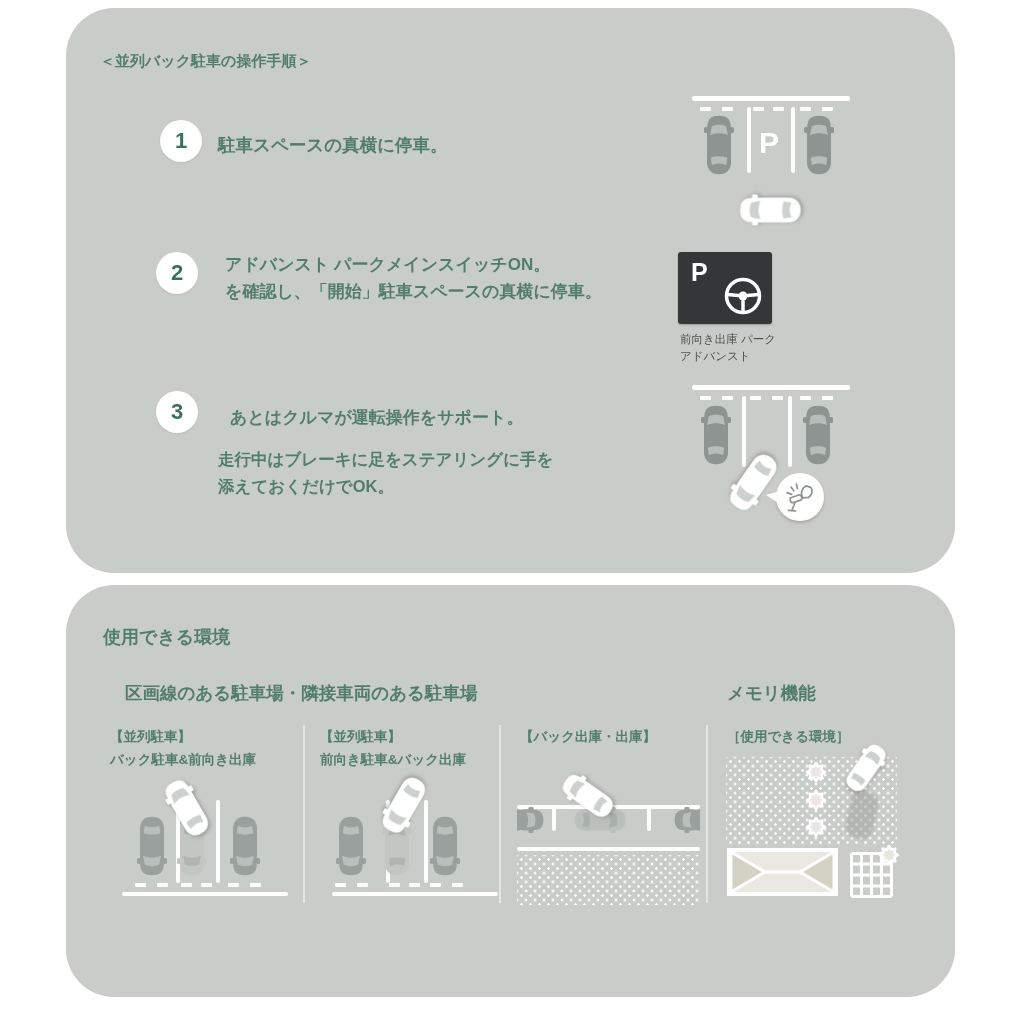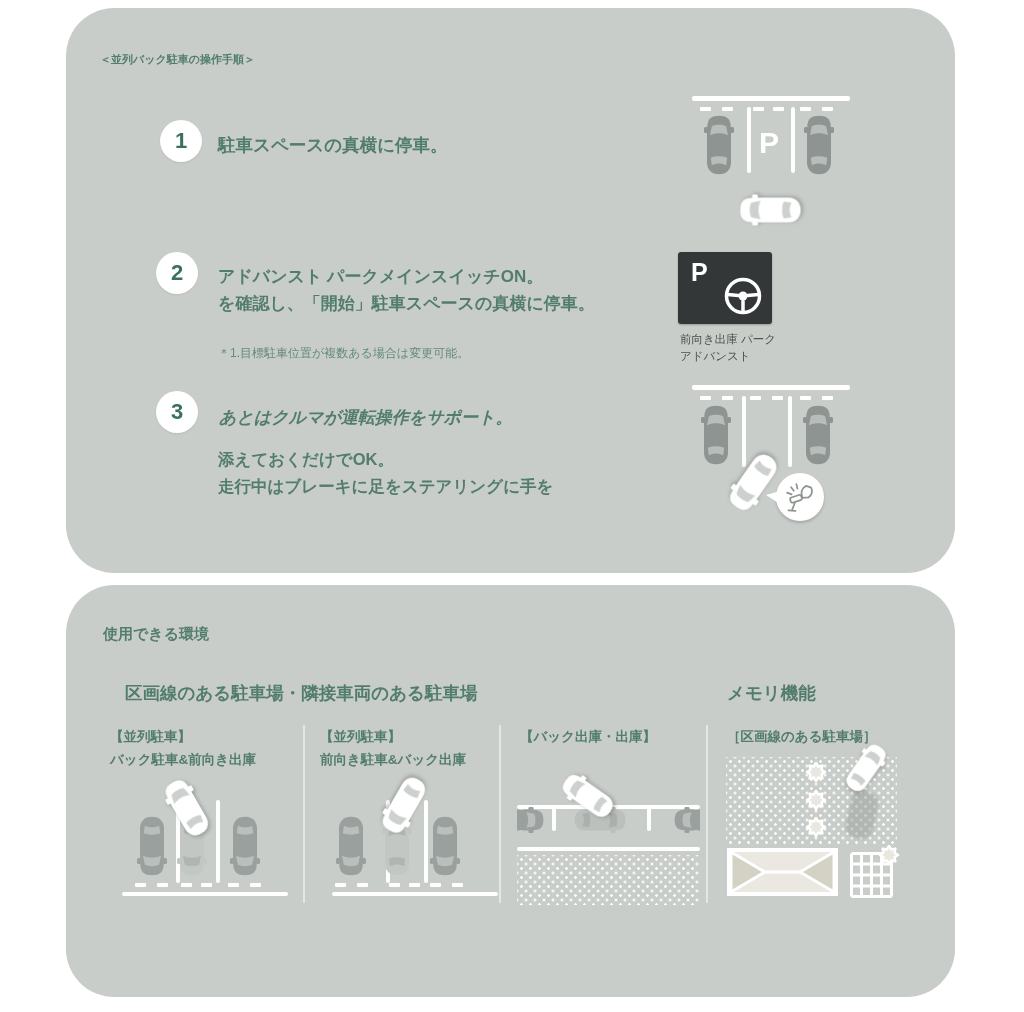--- a/index.html
+++ b/index.html
@@ -48,21 +48,21 @@
       <rect x="34.5" y="16" width="5.5" height="8" rx="2" fill="var(--b,#999)"></rect>
       <path d="M20 1 C30 1 34.5 5 35.5 13 L36 26 L36 63 C36 73 30 79 20 79 C10 79 4 73 4 63 L4 26 L4.5 13 C5.5 5 10 1 20 1 Z" fill="var(--b,#999)"></path>
       <path d="M10.5 15 C16 12.5 24 12.5 29.5 15 L32 27 C24 23.5 16 23.5 8 27 Z" fill="var(--g,#bbb)"></path>
       <path d="M9 57 C16 54.5 24 54.5 31 57 L29.5 67 C23.5 64 16.5 64 10.5 67 Z" fill="var(--g,#bbb)"></path>
     </g>
   </defs>
 </svg>
 
 <div class="panel" id="panel-procedure">
 
-  <div class="abs teal" style="left:34px;top:44px;font-size:11px;">＜並列バック駐車の操作手順＞</div>
+  <div class="abs teal" style="left:34px;top:44px;font-size:15px;">＜並列バック駐車の操作手順＞</div>
 
   <div class="step-circle" style="left:94px;top:112px;">1</div>
   <div class="abs teal step-text" style="left:152px;top:124px;font-size:17.5px;">駐車スペースの真横に停車。</div>
 
   <div class="illus" style="left:626px;top:88px;width:158px;height:140px;">
     <div class="hline thick" style="left:0;top:0;width:158px;"></div>
     <div class="dash" style="left:8px;top:11px;"></div>
     <div class="dash" style="left:30px;top:11px;"></div>
     <div class="dash" style="left:61px;top:11px;"></div>
     <div class="dash" style="left:81px;top:11px;"></div>
@@ -76,44 +76,43 @@
       </svg>
     <svg class="carw" style="left:112px;top:17px;--b:#8e9492;--g:#b9bdb9;" width="30" height="64" viewBox="0 0 40 80">
         <use href="#car-shape"></use>
       </svg>
     <svg class="carw car-shadow" style="left:63px;top:81px;--b:#ffffff;--g:#cdd1ce;transform:rotate(-90deg);" width="31" height="66" viewBox="0 0 40 80">
         <use href="#car-shape"></use>
       </svg>
   </div>
 
   <div class="step-circle" style="left:90px;top:244px;">2</div>
-  <div class="abs teal step-text" style="left:152px;top:243px;margin-top:12px;">
+  <div class="abs teal step-text" style="left:159px;top:243px;">
     <div>アドバンスト パークメインスイッチON。</div>
     <div>を確認し、「開始」駐車スペースの真横に停車。</div>
   </div>
-  <div class="abs footnote" style="left:152px;top:337px;">＊1.目標駐車位置が複数ある場合は変更可能。</div>
 
   <div class="switch" style="left:612px;top:244px;width:94px;height:72px;">
     <div class="switch-p">P</div>
     <svg class="abs" style="right:7px;bottom:6px;" width="44" height="44" viewBox="0 0 44 44">
       <circle cx="22" cy="22" r="16.5" fill="none" stroke="#fff" stroke-width="3.5"></circle>
       <circle cx="22" cy="22" r="4.5" fill="#fff"></circle>
       <path d="M6.5 20.5 L17.5 21.5 M37.5 20.5 L26.5 21.5 M22 27 L22 37" stroke="#fff" stroke-width="3.5" stroke-linecap="round" fill="none"></path>
     </svg>
   </div>
   <div class="abs caption" style="left:614px;top:323px;">
     <div>前向き出庫 パーク</div>
     <div>アドバンスト</div>
   </div>
 
   <div class="step-circle" style="left:90px;top:383px;">3</div>
-  <div class="abs teal step-text" style="left:153px;top:396px;font-style:italic;">あとはクルマが運転操作をサポート。</div>
+  <div class="abs teal step-text" style="left:164px;top:396px;">あとはクルマが運転操作をサポート。</div>
   <div class="abs teal" style="left:152px;top:438px;font-size:16.5px;line-height:27px;">
+    <div>走行中はブレーキに足をステアリングに手を</div>
     <div>添えておくだけでOK。</div>
-    <div>走行中はブレーキに足をステアリングに手を</div>
   </div>
 
   <div class="illus" style="left:626px;top:377px;width:158px;height:152px;">
     <div class="hline thick" style="left:0;top:0;width:158px;"></div>
     <div class="dash" style="left:8px;top:11px;"></div>
     <div class="dash" style="left:30px;top:11px;"></div>
     <div class="dash" style="left:58px;top:11px;"></div>
     <div class="dash" style="left:80px;top:11px;"></div>
     <div class="dash" style="left:108px;top:11px;"></div>
     <div class="dash" style="left:130px;top:11px;"></div>
@@ -135,39 +134,39 @@
         <path d="M12 25 L9 33 M5 33 L13 33.5"></path>
         <path d="M21 19 C18 13 20 8 25 5.5 L30.5 7.5 C32.5 11.5 31.5 15.5 27.5 18.5 Z"></path>
         <path d="M8 7 l3 4 M14 3.5 l1 5 M3.5 13 l5 2"></path>
       </svg>
     </div>
   </div>
 </div>
 
 <div class="panel" id="panel-environment">
 
-  <div class="abs teal" style="left:37px;top:40px;font-size:15px;">使用できる環境</div>
+  <div class="abs teal" style="left:37px;top:40px;font-size:18px;">使用できる環境</div>
 
   <div class="abs teal section-heading" style="left:59px;top:96px;">区画線のある駐車場・隣接車両のある駐車場</div>
   <div class="abs teal section-heading" style="left:661px;top:96px;">メモリ機能</div>
 
   <div class="divider" style="left:237px;top:140px;height:178px;"></div>
   <div class="divider" style="left:433px;top:140px;height:178px;"></div>
   <div class="divider" style="left:640px;top:140px;height:178px;"></div>
 
   <div class="abs teal col-label" style="left:44px;top:140px;">
     <div>【並列駐車】</div>
     <div>バック駐車&amp;前向き出庫</div>
   </div>
   <div class="abs teal col-label" style="left:254px;top:140px;">
     <div>【並列駐車】</div>
     <div>前向き駐車&amp;バック出庫</div>
   </div>
   <div class="abs teal col-label" style="left:454px;top:140px;">【バック出庫・出庫】</div>
-  <div class="abs teal col-label" style="left:661px;top:140px;">［区画線のある駐車場］</div>
+  <div class="abs teal col-label" style="left:661px;top:140px;">［使用できる環境］</div>
 
   <div class="illus" style="left:54px;top:185px;width:170px;height:127px;">
     <div class="vline" style="left:56px;top:30px;height:83px;"></div>
     <div class="vline" style="left:96px;top:30px;height:83px;"></div>
     <svg class="carw" style="left:17px;top:45px;--b:#99a09d;--g:#babfbc;transform:rotate(180deg);" width="30" height="62" viewBox="0 0 40 80">
         <use href="#car-shape"></use>
       </svg>
     <svg class="carw" style="left:110px;top:45px;--b:#99a09d;--g:#babfbc;transform:rotate(180deg);" width="30" height="62" viewBox="0 0 40 80">
         <use href="#car-shape"></use>
       </svg>

